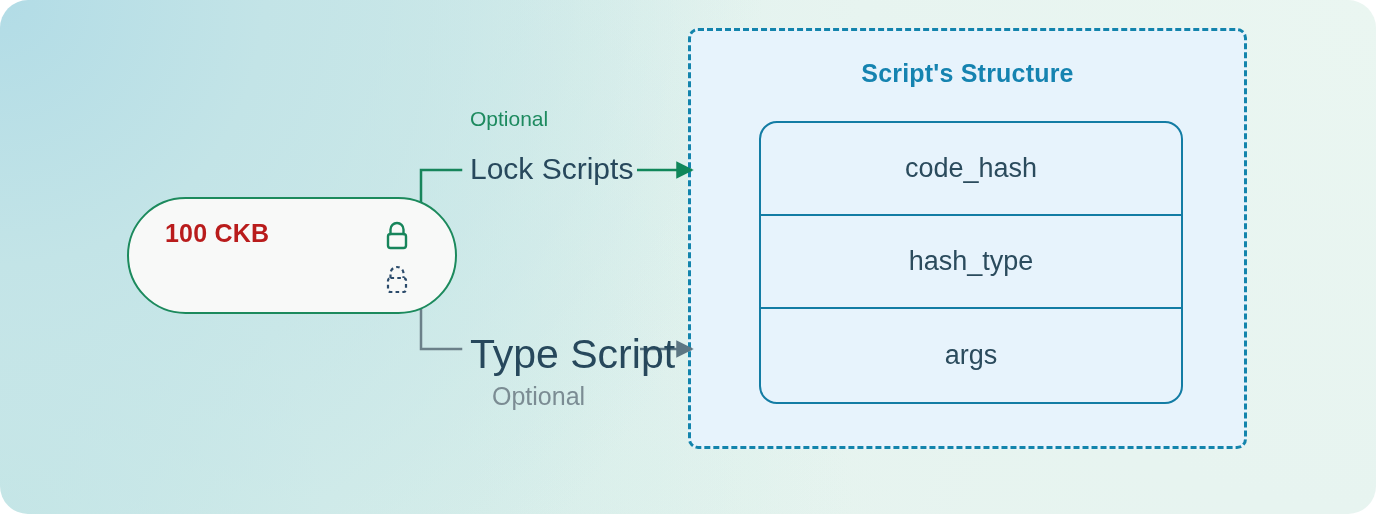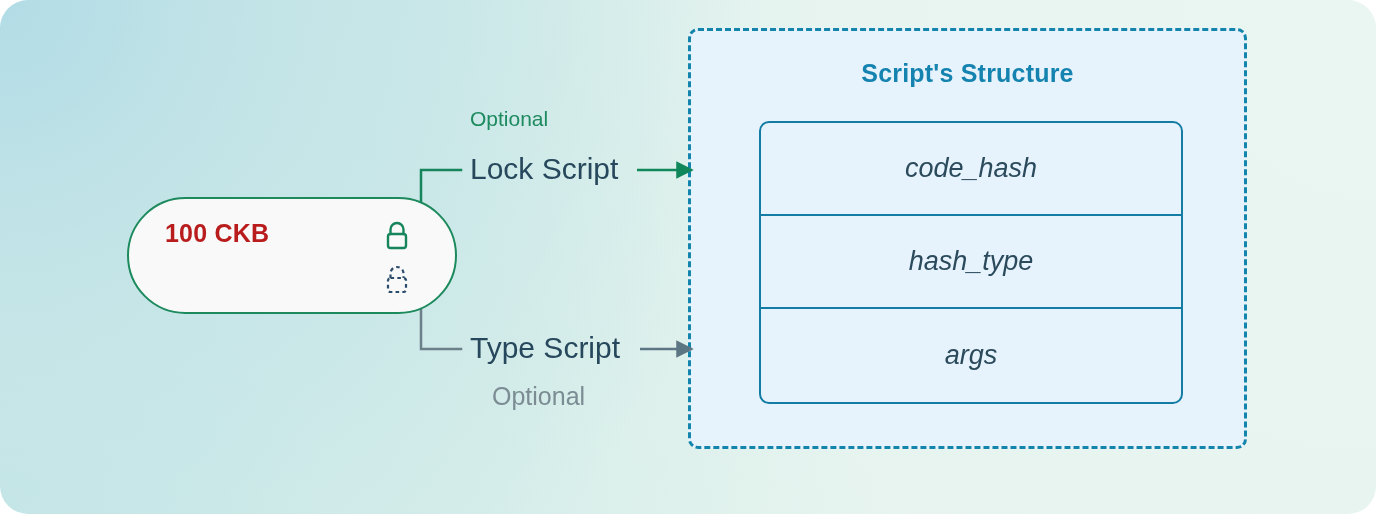--- a/index.html
+++ b/index.html
@@ -89,21 +89,21 @@
   }
   .lbl-lock {
     left: 470px;
     top: 152px;
     font-size: 30px;
     color: #27485c;
   }
   .lbl-type {
     left: 470px;
     top: 331px;
-    font-size: 30px;
+    font-size: 41px;
     color: #27485c;
   }
   .lbl-opt {
     left: 492px;
     top: 382px;
     font-size: 25px;
     color: #7b8c93;
   }
 
   
@@ -131,23 +131,22 @@
     letter-spacing: 0.2px;
   }
   .fields {
     position: absolute;
     left: 68px;
     top: 90px;
     width: 424px;
     height: 283px;
     box-sizing: border-box;
     border: 2.5px solid #137ca4;
-    border-radius: 10px;
+    border-radius: 18px;
     overflow: hidden;
-    font-style: italic;
   }
   .field-row {
     height: 33.3333%;
     display: flex;
     align-items: center;
     justify-content: center;
     box-sizing: border-box;
     border-bottom: 2.5px solid #137ca4;
     font-size: 27px;
     color: #2b4b5d;
@@ -190,21 +189,21 @@
 
     <span class="lock-dashed">
       <svg width="30" height="36" viewBox="0 0 30 36">
         <path d="M 8.5 15 L 8.5 10.5 A 6.5 6.5 0 0 1 21.5 10.5 L 21.5 15" fill="none" stroke="#2b4b6b" stroke-width="2.2" stroke-linecap="butt" stroke-dasharray="3.6 3.2"></path>
         <rect x="6" y="15" width="18" height="14" rx="2.5" fill="none" stroke="#2b4b6b" stroke-width="2.2" stroke-dasharray="3.6 3.2"></rect>
       </svg>
     </span>
   </div>
 
   <div class="lbl lbl-req">Optional</div>
-  <div class="lbl lbl-lock">Lock Script</div>
+  <div class="lbl lbl-lock">Lock Scripts</div>
 
   <div class="lbl lbl-type">Type Script</div>
   <div class="lbl lbl-opt">Optional</div>
 
   <div class="panel">
     <div class="panel-title">Script's Structure</div>
 
     <div class="fields">
       <div class="field-row">code_hash</div>
       <div class="field-row">hash_type</div>

